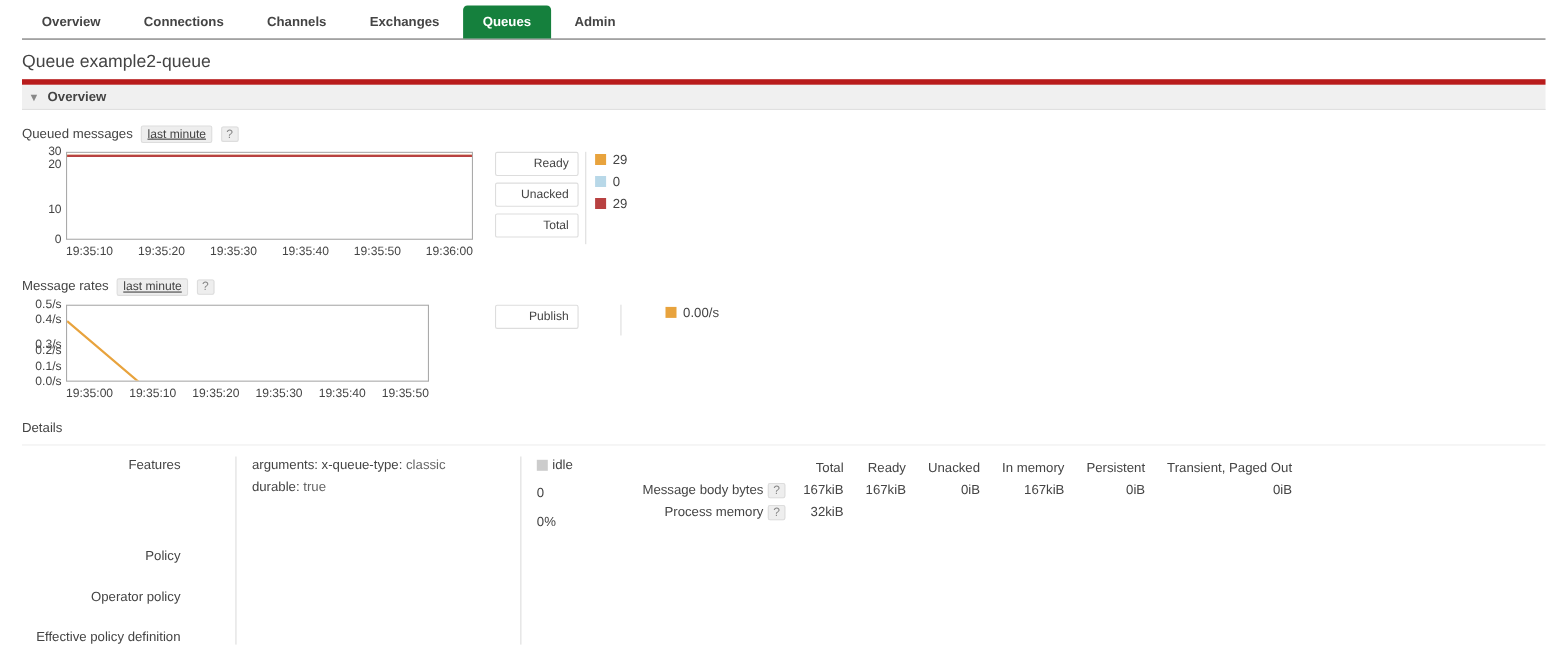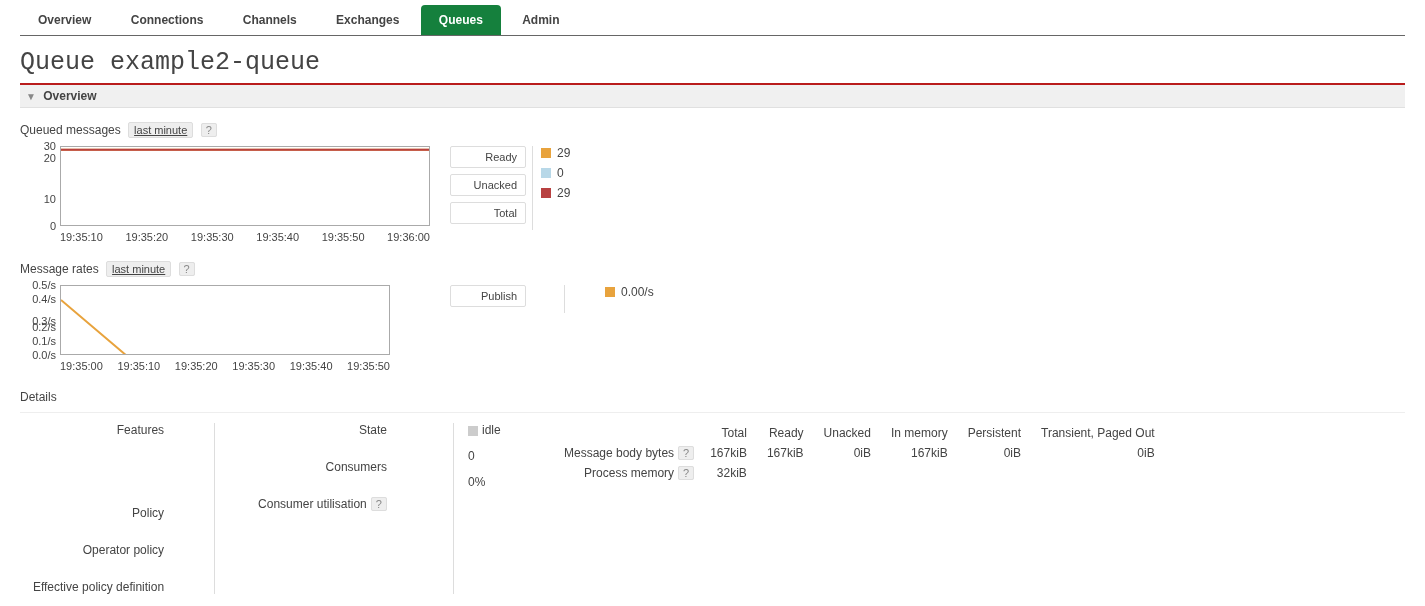--- a/index.html
+++ b/index.html
@@ -1,22 +1,22 @@
 <!DOCTYPE html>
 <html><head>
 <meta charset="utf-8">
 <style>
   * { box-sizing: border-box; margin: 0; padding: 0; }
   body { font-family: Verdana, Arial, sans-serif; font-size: 12px; color: #444; background: #fff; padding: 5px 20px; }
   .tabs { border-bottom: 1px solid #666; margin-bottom: 12px; }
   .tab { display: inline-block; padding: 8px 18px; color: #444; font-weight: bold; cursor: pointer; }
   .tab.active { background: #15803d; color: #fff; border-radius: 4px 4px 0 0; }
-  h1 { font-size: 25px; font-weight: normal; margin: 0 0 6px 0; font-family: Liberation Mono, monospace; }
+  h1 { font-size: 16px; font-weight: normal; margin: 0 0 6px 0; }
   h1 .pre { font-weight: normal; color: #444; }
-  .section-header { background: #f0f0f0; border-top:2px solid #b91c1c; border-bottom:1px solid #e0e0e0; padding: 4px 6px; margin-bottom: 14px; }
+  .section-header { background: #f0f0f0; border-top:5px solid #b91c1c; border-bottom:1px solid #e0e0e0; padding: 4px 6px; margin-bottom: 14px; }
   .disclosure { display:inline-block; margin-right:4px; color:#888; font-size:10px;}
   .section-header b { font-size: 12px; }
   .subhead { margin: 10px 0 8px 0; font-size:12px; color:#444; }
   .pill { background:#eee; border:1px solid #ddd; border-radius:2px; padding:1px 5px; font-size:11px; margin-left:4px; display:inline-block;text-decoration:underline;}
   .help { background:#eee; border:1px solid #ddd; border-radius:2px; padding:0 4px; font-size:11px; color:#888; margin-left:4px; cursor:pointer;}
   .chart-row { display:flex; align-items:flex-start; margin-bottom:18px;}
   .chart-block { position:relative; }
   .chart-yaxis { position:absolute; left:0; top:0; bottom:15px; width:40px; }
   .chart-yaxis div { position:absolute; right:4px; font-size:11px; color:#444; transform:translateY(-50%); }
   .chart-area { margin-left:40px; border:1px solid #aaa; background:#fff; position:relative; }
@@ -177,28 +177,29 @@
         <div class="v"></div>
       <div class="k" style="grid-row:4">Policy</div>
         <div class="v" style="grid-row:4"></div>
       <div class="k" style="grid-row:5">Operator policy</div>
         <div class="v" style="grid-row:5"></div>
       <div class="k" style="grid-row:6">Effective policy definition</div>
         <div class="v" style="grid-row:6"></div>
     </div>
   </div>
   <div class="vr"></div>
-  <div class="details-col" style="width:210px;">
-    <div class="dl">
-      <div class="k">State</div>
-        <div class="v"></div>
-      <div class="k"><span>Consumers</span></div>
-        <div class="v"></div>
-      <div class="k"><span>Consumer utilisation</span><span class="help">?</span></div>
-        <div class="v"></div>
+  <div class="details-col" style="width:230px;">
+    <div style="margin-bottom:6px;">
+      <span>arguments:</span>
+      <span>x-queue-type:</span>
+      <span style="color:#666">classic</span>
+    </div>
+    <div>
+      <span>durable:</span>
+      <span style="color:#666">true</span>
     </div>
   </div>
   <div class="vr"></div>
   <div class="details-col" style="width:60px;">
     <div style="margin-bottom:12px;"><span class="state-box"></span><span>idle</span></div>
     <div style="margin-bottom:12px;">0</div>
     <div>0%</div>
   </div>
   <div class="details-col" style="margin-left:30px;">
     <table class="mtable">

